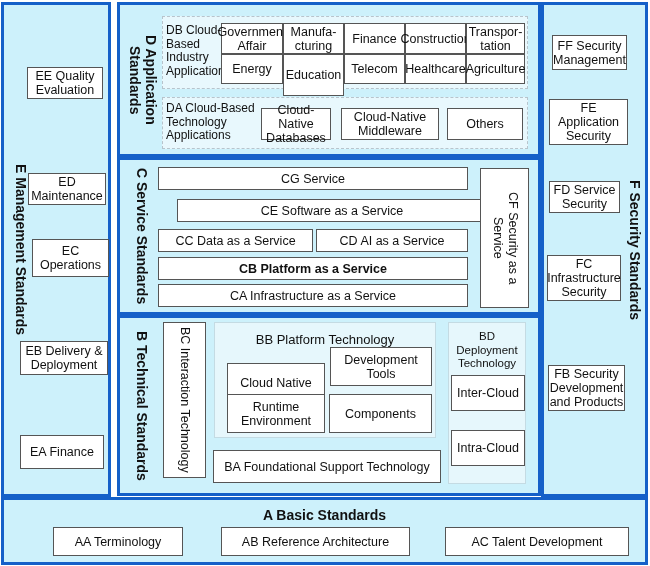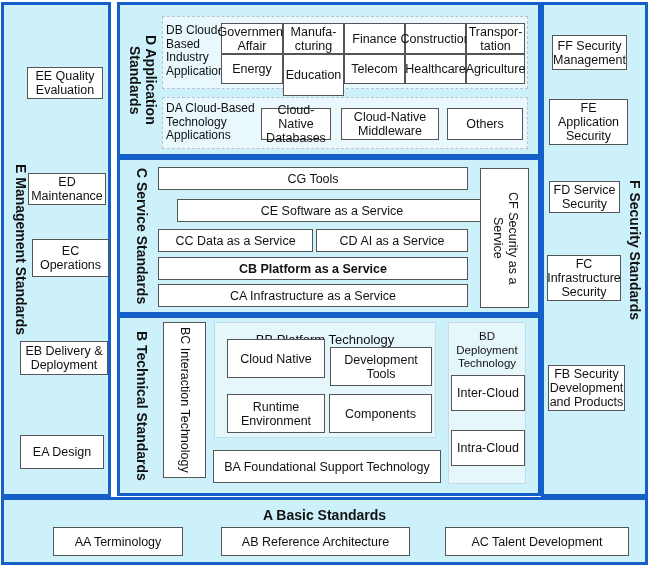--- a/index.html
+++ b/index.html
@@ -19,21 +19,21 @@
 </style>
 </head>
 <body>
 
 <div class="panel outer" style="left:1px;top:2px;width:110px;height:495px;">
   <div class="vtitle" style="left:7px;top:0;height:490px;width:18px;">E Management Standards</div>
   <div class="box" style="left:23px;top:62px;width:76px;height:32px;">EE Quality Evaluation</div>
   <div class="box" style="left:24px;top:168px;width:78px;height:32px;">ED Maintenance</div>
   <div class="box" style="left:28px;top:234px;width:77px;height:38px;">EC Operations</div>
   <div class="box" style="left:16px;top:336px;width:88px;height:34px;">EB Delivery &amp; Deployment</div>
-  <div class="box" style="left:16px;top:430px;width:84px;height:34px;">EA Design</div>
+  <div class="box" style="left:16px;top:430px;width:84px;height:34px;">EA Finance</div>
 </div>
 
 <div class="panel outer" style="left:117px;top:2px;width:424px;height:155px;">
   <div class="vtitle" style="left:3px;top:0;height:150px;width:36px;">
     <span>D Application</span><br>
     <span>Standards</span>
   </div>
 
   <div class="dashed" style="left:42px;top:11px;width:366px;height:73px;">
     <div class="plain" style="left:3px;top:7px;width:58px;">DB Cloud-Based Industry Applications</div>
@@ -52,42 +52,42 @@
   <div class="dashed" style="left:42px;top:92px;width:366px;height:52px;">
     <div class="plain" style="left:3px;top:4px;width:90px;">DA Cloud-Based Technology Applications</div>
     <div class="box" style="left:98px;top:10px;width:70px;height:32px;">Cloud-Native Databases</div>
     <div class="box" style="left:178px;top:10px;width:98px;height:32px;">Cloud-Native Middleware</div>
     <div class="box" style="left:284px;top:10px;width:76px;height:32px;">Others</div>
   </div>
 </div>
 
 <div class="panel outer" style="left:117px;top:157px;width:424px;height:158px;">
   <div class="vtitle" style="left:12px;top:0;height:152px;width:18px;">C Service Standards</div>
-  <div class="box" style="left:38px;top:7px;width:310px;height:23px;">CG Tools</div>
+  <div class="box" style="left:38px;top:7px;width:310px;height:23px;">CG Service</div>
   <div class="box" style="left:38px;top:39px;width:310px;height:23px;margin-left:19px;">CE Software as a Service</div>
   <div class="box" style="left:38px;top:69px;width:155px;height:23px;">CC Data as a Service</div>
   <div class="box" style="left:196px;top:69px;width:152px;height:23px;">CD AI as a Service</div>
   <div class="box" style="left:38px;top:97px;width:310px;height:23px;font-weight:bold;">CB Platform as a Service</div>
   <div class="box" style="left:38px;top:124px;width:310px;height:23px;">CA Infrastructure as a Service</div>
   <div class="box" style="left:360px;top:8px;width:49px;height:140px;">
     <div class="vtext">
       <span>CF Security as a</span><br>
       <span>Service</span>
     </div>
   </div>
 </div>
 
 <div class="panel outer" style="left:117px;top:315px;width:424px;height:181px;">
   <div class="vtitle" style="left:12px;top:0;height:175px;width:18px;">B Technical Standards</div>
   <div class="box" style="left:43px;top:4px;width:43px;height:156px;">
     <div class="vtext">BC Interaction Technology</div>
   </div>
   <div class="inner-panel" style="left:94px;top:4px;width:222px;height:116px;">
     <div class="plain" style="left:0;top:10px;width:220px;text-align:center;font-size:13px;">BB Platform Technology</div>
-    <div class="box" style="left:12px;top:16px;width:98px;height:39px;">Cloud Native</div>
+    <div class="box" style="left:12px;top:40px;width:98px;height:39px;">Cloud Native</div>
     <div class="box" style="left:115px;top:24px;width:102px;height:39px;">Development Tools</div>
     <div class="box" style="left:12px;top:71px;width:98px;height:39px;">Runtime Environment</div>
     <div class="box" style="left:114px;top:71px;width:103px;height:39px;">Components</div>
   </div>
   <div class="box" style="left:93px;top:132px;width:228px;height:33px;">BA Foundational Support Technology</div>
   <div class="inner-panel" style="left:328px;top:4px;width:78px;height:162px;">
     <div class="plain" style="left:0;top:7px;width:76px;text-align:center;font-size:11.5px;">BD Deployment Technology</div>
     <div class="box" style="left:2px;top:52px;width:74px;height:36px;">Inter-Cloud</div>
     <div class="box" style="left:2px;top:107px;width:74px;height:36px;">Intra-Cloud</div>
   </div>

